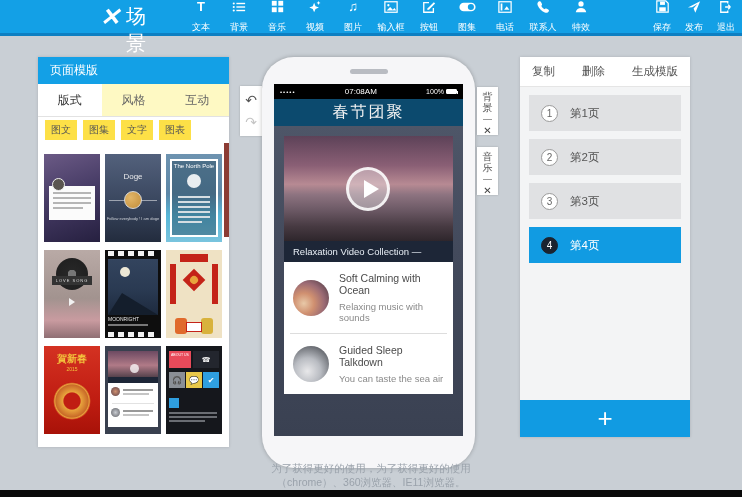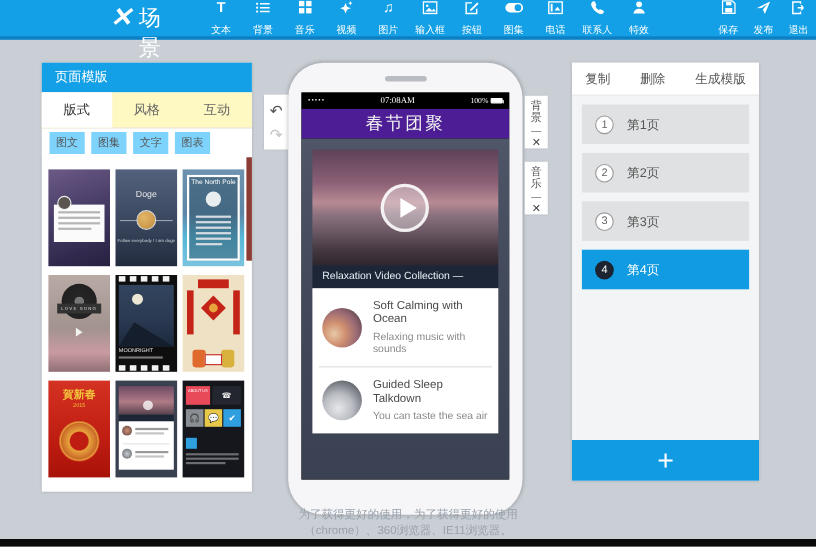--- a/index.html
+++ b/index.html
@@ -23,21 +23,21 @@
   
   .left-panel { position:absolute; left:38px; top:57px; width:191px; height:390px;
     background:#fff; box-shadow:0 0 3px rgba(0,0,0,.15); }
   .panel-head { height:27px; background:#13A0E6; color:#fff; font-size:12px;
     display:flex; align-items:center; padding-left:12px; }
   .lp-tabs { height:33px; background:#fef9c3; border-bottom:1px solid #E2E2E2; display:flex; }
   .lp-tab { flex:1; display:flex; align-items:center; justify-content:center;
     font-size:12px; color:#666; cursor:pointer; }
   .lp-tab.active { background:#fff; color:#333; }
   .lp-filters { height:26px; display:flex; align-items:center; padding-left:7px; gap:6px; background:#fff; }
-  .lp-filter { background:#7dd3fc; color:#555; font-size:10px; padding:3px 6px; cursor:pointer; }
+  .lp-filter { background:#fde047; color:#555; font-size:10px; padding:3px 6px; cursor:pointer; }
   .lp-grid { position:absolute; left:6px; top:92px; width:178px;
     display:grid; grid-template-columns:repeat(3,56px); grid-auto-rows:88px; gap:8px 5px; padding-top:5px; }
   .thumb { position:relative; overflow:hidden; cursor:pointer; background:#333; }
   .lp-scroll { position:absolute; right:0px; top:86px; width:5px; height:94px; background:#8C3C34; }
 
   
   .t-chat { background:linear-gradient(160deg,#6b5a85 0%,#473c66 45%,#262040 100%); }
   .t-chat .card { position:absolute; left:5px; top:32px; width:46px; height:34px; background:#fbfbfb; }
   .t-chat .ava { position:absolute; left:8px; top:24px; width:13px; height:13px; border-radius:50%;
      background:#5a5550; border:1px solid #eee; z-index:2; }
@@ -102,27 +102,27 @@
     box-shadow:0 0 2px rgba(0,0,0,.2); display:flex; flex-direction:column; align-items:center; justify-content:space-evenly; }
   .undoredo .u { color:#555; font-size:14px; cursor:pointer; line-height:1; }
   .undoredo .r { color:#c5c5c5; font-size:14px; cursor:pointer; line-height:1; }
 
   
   .phone { position:absolute; left:262px; top:57px; width:213px; height:411px;
     background:#F6F6F8; border-radius:32px; box-shadow:0 0 4px rgba(0,0,0,.25); }
   .speaker { position:absolute; left:88px; top:12px; width:38px; height:5px; border-radius:3px; background:#b9bcc2; }
   .screen { position:absolute; left:12px; top:27px; width:189px; height:352px; background:#000; overflow:hidden; }
   .statusbar { height:15px; background:#000; color:#fff; display:flex; align-items:center;
-    padding:0 6px; font-size:8px;font-family:Liberation Serif, serif; }
+    padding:0 6px; font-size:8px; }
   .dots { font-size:6px; letter-spacing:1px; }
   .sb-time { flex:1; text-align:center; font-size:8px; }
   .sb-batt { display:flex; align-items:center; gap:2px; font-size:7px; }
   .batt { width:11px; height:5px; border:1px solid #fff; border-radius:1px; position:relative; background:#fff; }
   .batt:after { content:""; position:absolute; right:-2px; top:1px; width:1px; height:3px; background:#fff; }
-  .ptitle { height:27px; background:#4c1d95; color:#f2f2f2; font-size:16px; letter-spacing:2px;
+  .ptitle { height:27px; background:#0c4a6e; color:#f2f2f2; font-size:16px; letter-spacing:2px;
     display:flex; align-items:center; justify-content:center; }
   .pcontent { height:310px; background:linear-gradient(180deg,#4E5668 0%,#434a5c 40%,#3A4152 100%); position:relative; }
   .video { position:absolute; left:10px; top:10px; width:169px; height:105px; cursor:pointer;
     background:linear-gradient(180deg,#5d4258 0%,#8a5f75 28%,#b78a93 46%,#8d7380 56%,#6d5a66 70%,#473a42 86%,#2e262c 100%); }
   .playbtn { position:absolute; left:62px; top:31px; width:44px; height:44px; border-radius:50%;
     background:rgba(255,255,255,.35); border:3px solid rgba(255,255,255,.85); }
   .playbtn i { position:absolute; left:15px; top:10px; width:0; height:0;
     border-left:15px solid #fff; border-top:9px solid transparent; border-bottom:9px solid transparent; }
   .vcaption { position:absolute; left:10px; top:115px; width:169px; height:21px; background:#1d2637;
     color:#e8eef5; font-size:9.5px; display:flex; align-items:center; padding-left:9px; }

